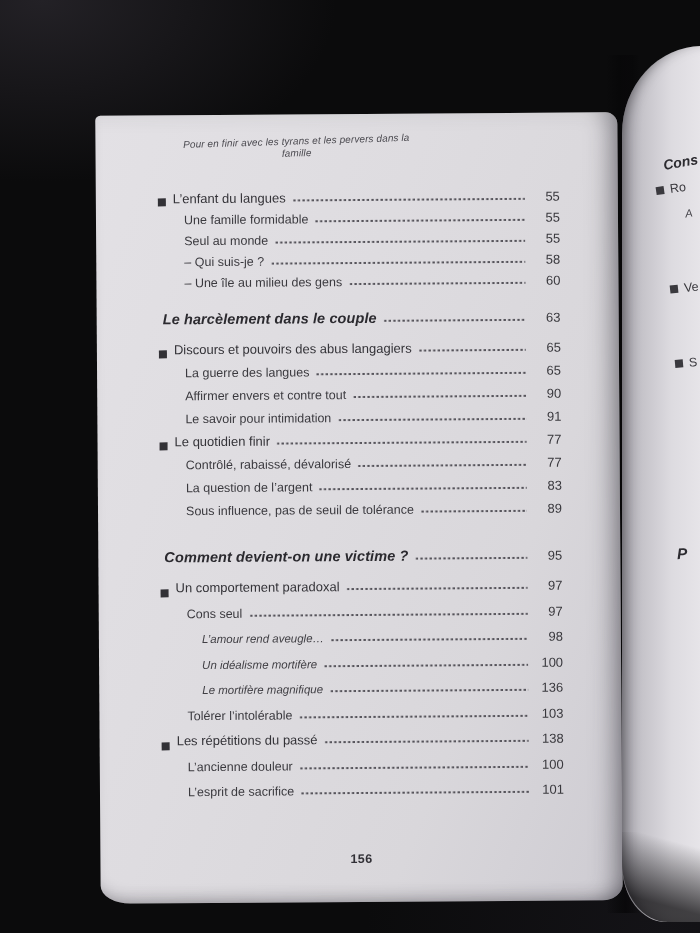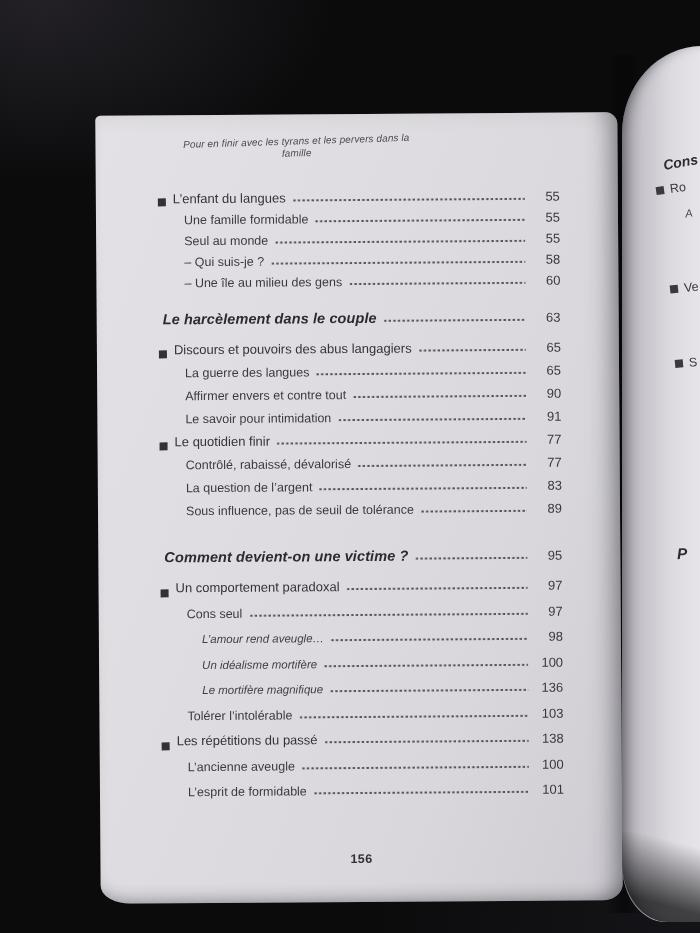--- a/index.html
+++ b/index.html
@@ -206,26 +206,26 @@
         <span class="dots"></span>
         <span class="num">103</span>
       </div>
       <div class="row lvl1">
         <span class="sq"></span>
         <span class="lbl">Les répétitions du passé</span>
         <span class="dots"></span>
         <span class="num">138</span>
       </div>
       <div class="row lvl2">
-        <span class="lbl">L’ancienne aveugle</span>
+        <span class="lbl">L’ancienne douleur</span>
         <span class="dots"></span>
         <span class="num">100</span>
       </div>
       <div class="row lvl2">
-        <span class="lbl">L’esprit de formidable</span>
+        <span class="lbl">L’esprit de sacrifice</span>
         <span class="dots"></span>
         <span class="num">101</span>
       </div>
     </div>
 
   </div>
 
   <div class="page-footer">156</div>
 </div>
 

